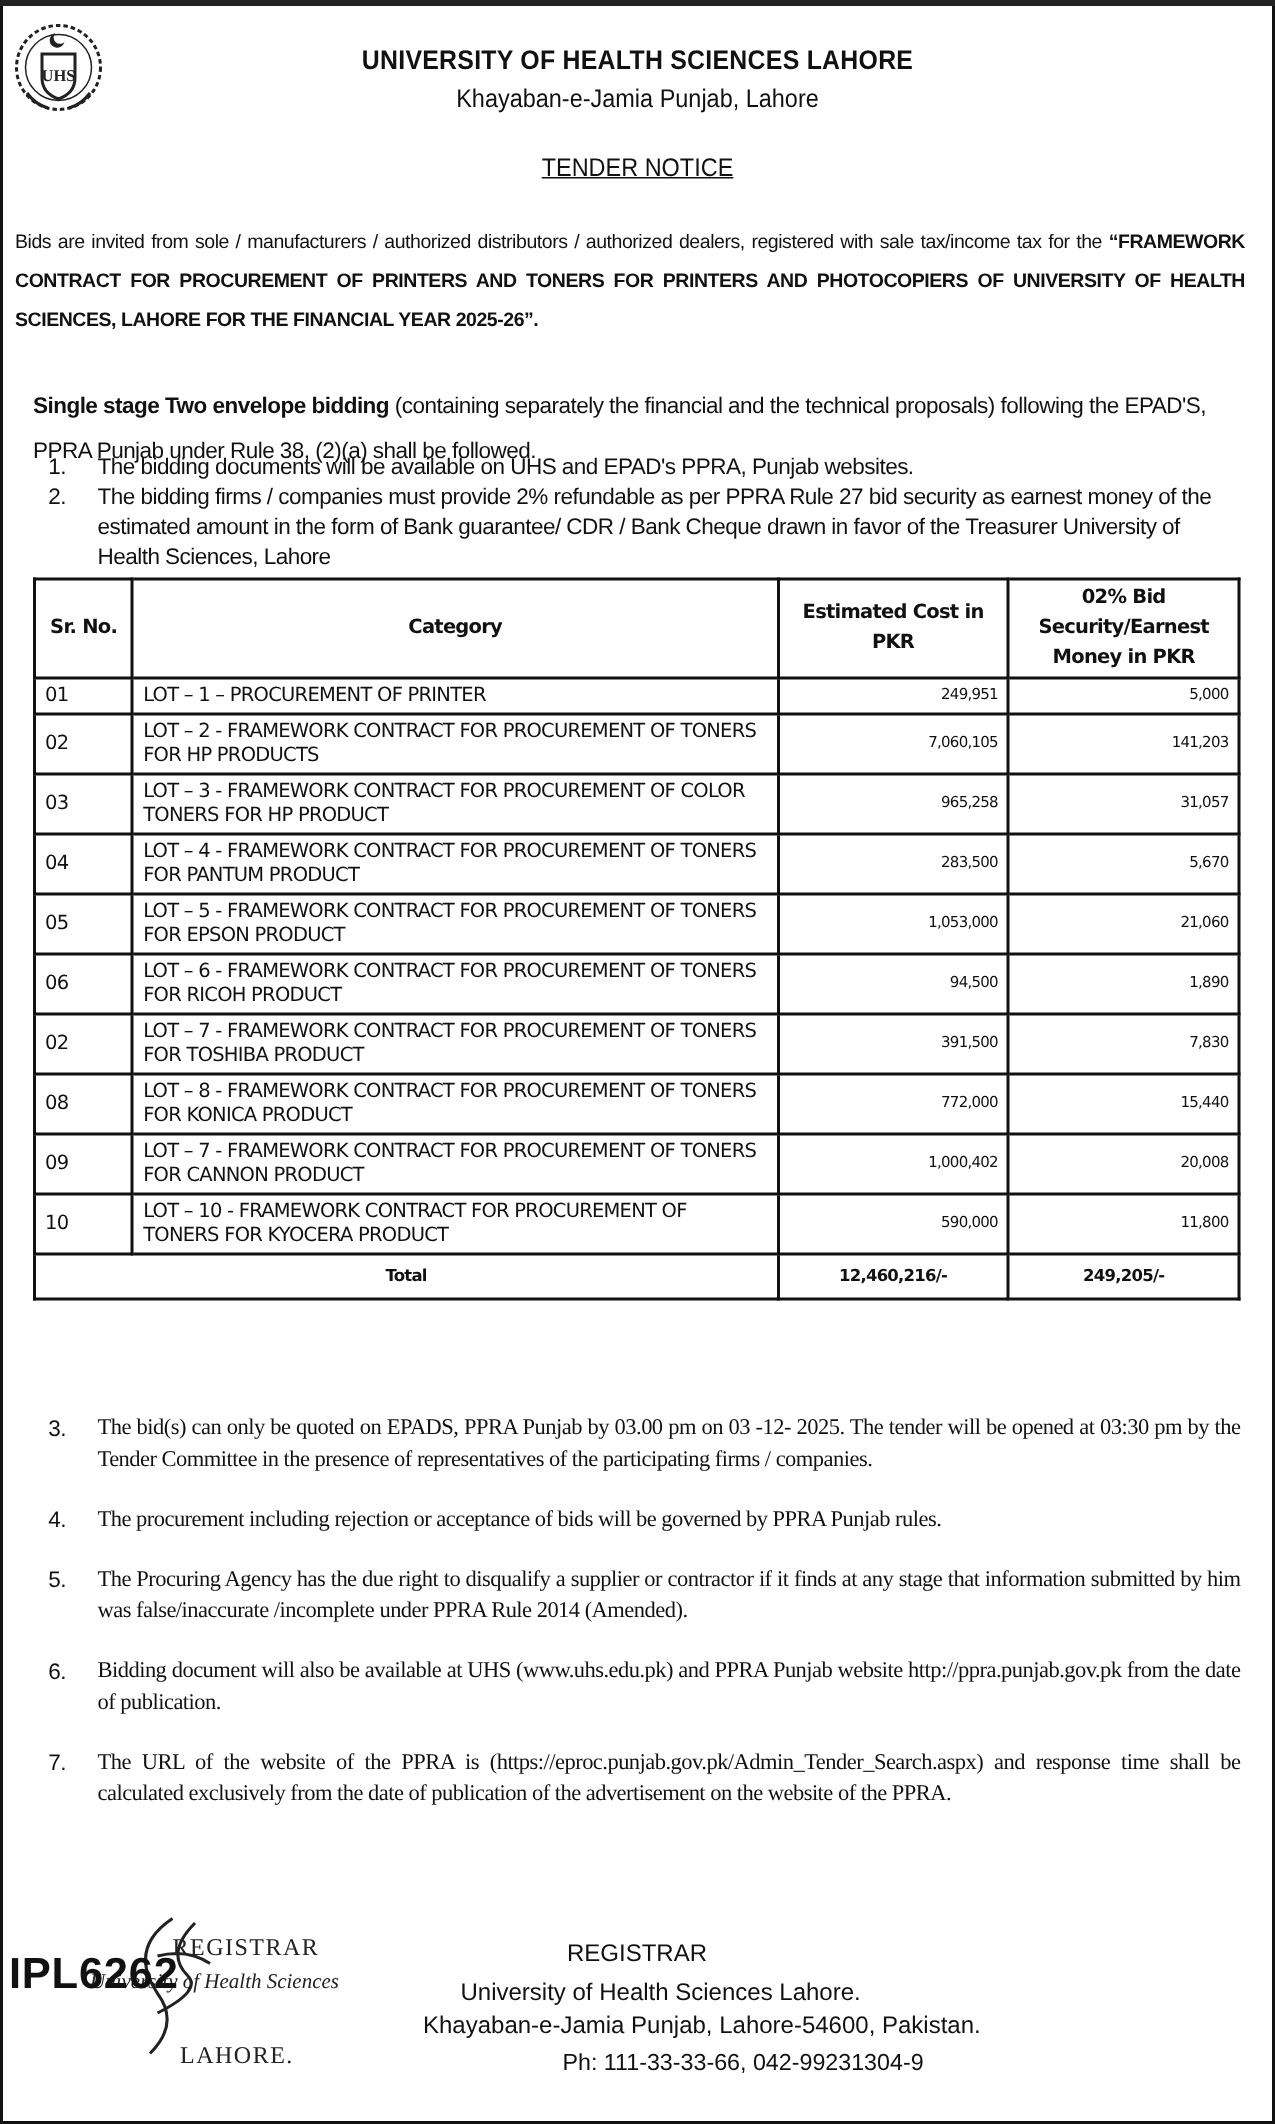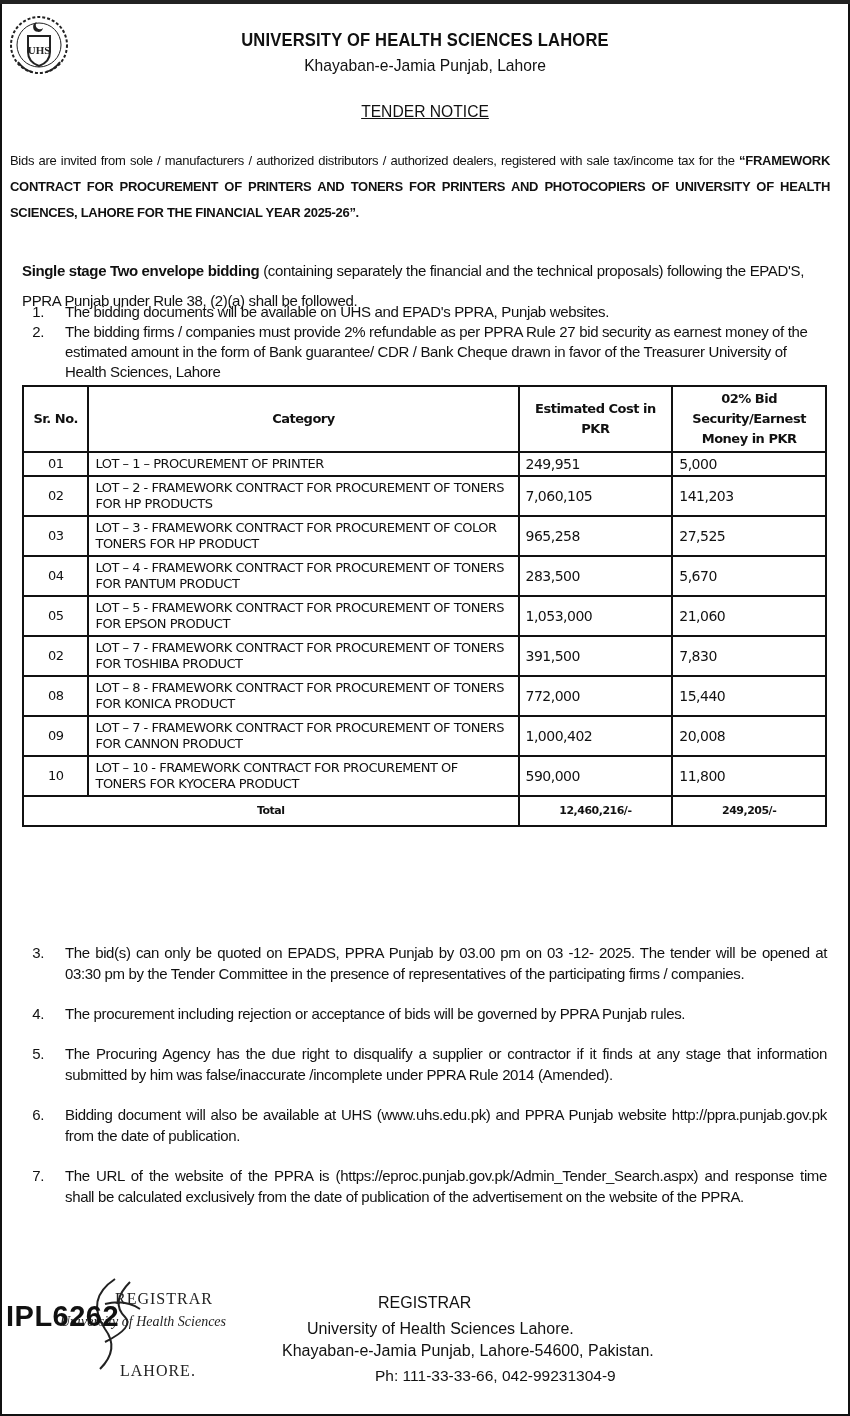--- a/index.html
+++ b/index.html
@@ -22,28 +22,28 @@
   .list1 { position:absolute; left:22px; width:805px; top:302px; font-size:15px; line-height:20px; letter-spacing:-0.35px; }
   .li { display:flex; }
   .li .num { width:43px; flex:none; padding-left:0; text-align:left; }
   .li .num span { display:inline-block; width:22px; text-align:right; }
   .li .txt { flex:1; }
   table.tender { position:absolute; left:22px; top:385px; width:805px; border-collapse:collapse;
                  font-family:"DejaVu Sans", sans-serif; font-size:13px; letter-spacing:-0.5px; }
   table.tender th, table.tender td { border:2px solid #111; padding:0 6px; }
   table.tender th { font-weight:bold; height:64px; text-align:center; line-height:20px; }
   table.tender td { height:38px; line-height:16px; }
-  table.tender td.sr { text-align:center; width:49px; }
+  table.tender td.sr { width:49px; }
   table.tender td.cat { width:400px; text-align:left; }
-  table.tender td.num { text-align:left; width:134px; font-size:14px; }
+  table.tender td.num { text-align:right; width:134px; font-size:10px; }
   table.tender tr.first td { height:22px; }
   table.tender tr.total td { height:28px; font-weight:bold; text-align:center; font-size:11px; }
   .list2 { position:absolute; left:22px; width:805px; top:942px; font-size:15px; line-height:21px; letter-spacing:-0.35px; }
   .list2 .li { margin-bottom:19px; }
-  .list2 .txt { text-align:justify; }
+  .list2 .txt { text-align:justify;font-family:Liberation Serif, serif; }
   .sign-block { position:absolute; left:0; top:1282px; width:850px; }
   .sig-stamp { position:absolute; left:60px; top:0px; width:230px; height:90px;
                font-family:"Liberation Serif", serif; color:#222; }
   .sig-stamp .s1 { position:absolute; left:55px; top:8px; font-size:16px; letter-spacing:1px; }
   .sig-stamp .s2 { position:absolute; left:0px; top:32px; font-size:14px; font-style:italic; }
   .sig-stamp .s3 { position:absolute; left:60px; top:56px; font-size:16px; letter-spacing:1px;margin-top:24px; }
   .sig-scribble { position:absolute; left:75px; top:-8px; width:80px; height:100px; }
   .reg-title { position:absolute; left:378px; top:12px; font-size:16px; }
   .reg-l1 { position:absolute; left:283px; top:38px; font-size:16px;margin-left:24px; }
   .reg-l2 { position:absolute; left:282px; top:60px; font-size:16px; }
@@ -107,33 +107,39 @@
       <tr>
         <td class="sr">02</td>
         <td class="cat">LOT – 2 - FRAMEWORK CONTRACT FOR PROCUREMENT OF TONERS FOR HP PRODUCTS</td>
         <td class="num">7,060,105</td>
         <td class="num">141,203</td>
       </tr>
       <tr>
         <td class="sr">03</td>
         <td class="cat">LOT – 3 - FRAMEWORK CONTRACT FOR PROCUREMENT OF COLOR TONERS FOR HP PRODUCT</td>
         <td class="num">965,258</td>
-        <td class="num">27,525</td>
+        <td class="num">31,057</td>
       </tr>
       <tr>
         <td class="sr">04</td>
         <td class="cat">LOT – 4 - FRAMEWORK CONTRACT FOR PROCUREMENT OF TONERS FOR PANTUM PRODUCT</td>
         <td class="num">283,500</td>
         <td class="num">5,670</td>
       </tr>
       <tr>
         <td class="sr">05</td>
         <td class="cat">LOT – 5 - FRAMEWORK CONTRACT FOR PROCUREMENT OF TONERS FOR EPSON PRODUCT</td>
         <td class="num">1,053,000</td>
         <td class="num">21,060</td>
+      </tr>
+      <tr>
+        <td class="sr">06</td>
+        <td class="cat">LOT – 6 - FRAMEWORK CONTRACT FOR PROCUREMENT OF TONERS FOR RICOH PRODUCT</td>
+        <td class="num">94,500</td>
+        <td class="num">1,890</td>
       </tr>
       <tr>
         <td class="sr">02</td>
         <td class="cat">LOT – 7 - FRAMEWORK CONTRACT FOR PROCUREMENT OF TONERS FOR TOSHIBA PRODUCT</td>
         <td class="num">391,500</td>
         <td class="num">7,830</td>
       </tr>
       <tr>
         <td class="sr">08</td>
         <td class="cat">LOT – 8 - FRAMEWORK CONTRACT FOR PROCUREMENT OF TONERS FOR KONICA PRODUCT</td>

